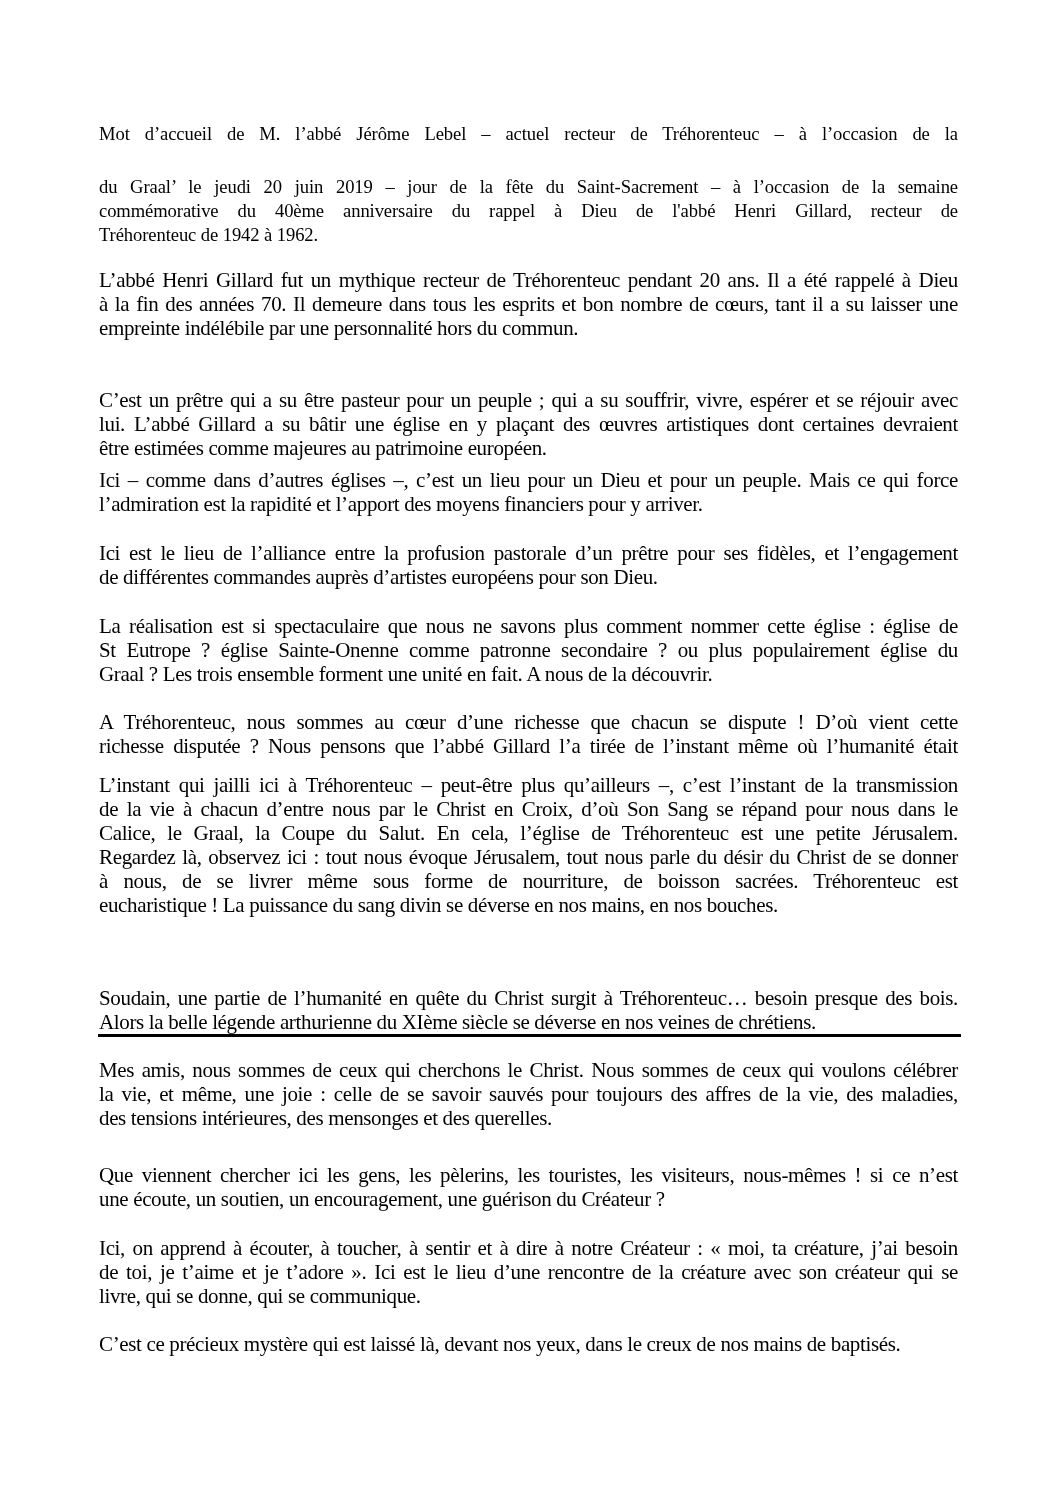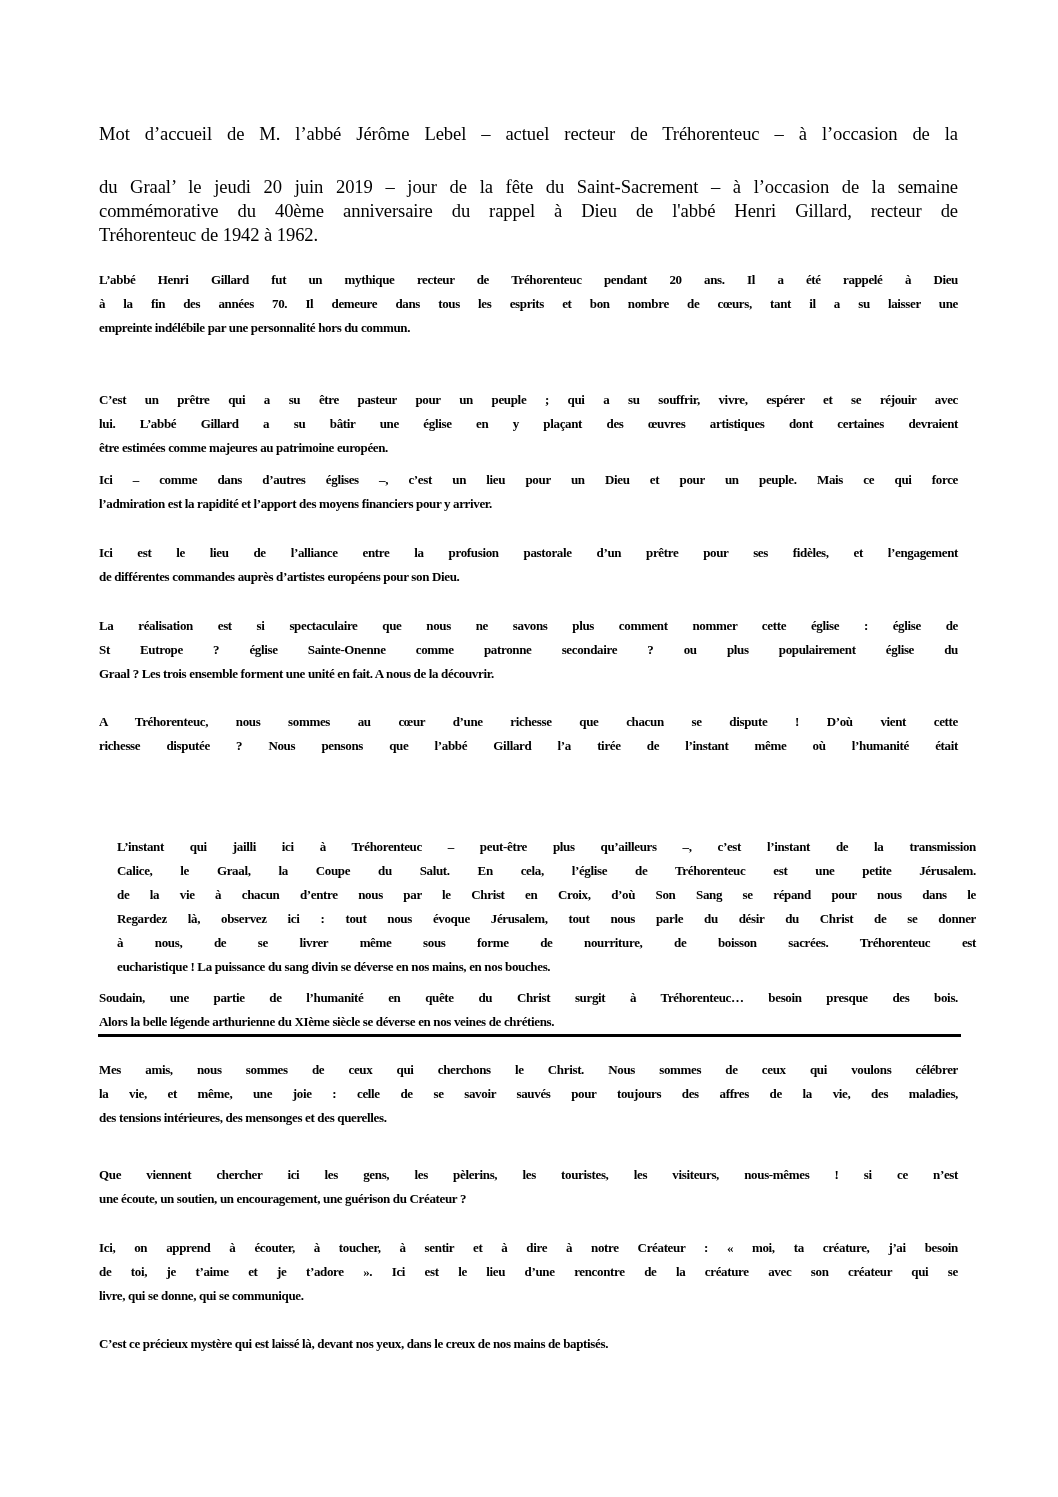--- a/index.html
+++ b/index.html
@@ -9,23 +9,22 @@
     font-family: "Liberation Serif", "DejaVu Serif", serif;
     color: #000;
   }
   .header {
     position: absolute; top: 122px; left: 0; width: 859px;
     font-weight: normal; font-size: 18.6px; line-height: 24px;
     letter-spacing: -0.1px;
   }
   .para {
     position: absolute; left: 0; width: 859px;
-    font-size: 13px; line-height: 24px;
+    font-size: 21px; line-height: 24px;
     letter-spacing: -0.35px;
-    font-weight: bold;
   }
   .line {
     display: block; text-align: justify; text-align-last: justify;
     white-space: nowrap; height: 24px;
   }
   .line.last { text-align-last: left; }
   .rule {
     position: absolute; left: 0; top: 1034px; width: 863px; height: 3px; background: #000;
   }
 </style>
@@ -67,24 +66,24 @@
     <div class="line" style="white-space: normal; overflow: visible;">La réalisation est si spectaculaire que nous ne savons plus comment nommer cette église : église de</div>
     <div class="line" style="white-space: normal; overflow: visible;">St Eutrope ? église Sainte-Onenne comme patronne secondaire ? ou plus populairement église du</div>
     <div class="line last" style="white-space: normal; overflow: visible;">Graal ? Les trois ensemble forment une unité en fait. A nous de la découvrir.</div>
   </div>
 
   <div class="para" style="top:710px;">
     <div class="line" style="white-space: normal; overflow: visible;">A Tréhorenteuc, nous sommes au cœur d’une richesse que chacun se dispute ! D’où vient cette</div>
     <div class="line" style="white-space: normal; overflow: visible;">richesse disputée ? Nous pensons que l’abbé Gillard l’a tirée de l’instant même où l’humanité était</div>
   </div>
 
-  <div class="para" style="top:835px;margin-left:18px;">
+  <div class="para" style="top:773px;">
     <div class="line" style="white-space: normal; overflow: visible;">L’instant qui jailli ici à Tréhorenteuc – peut-être plus qu’ailleurs –, c’est l’instant de la transmission</div>
+    <div class="line" style="white-space: normal; overflow: visible;">de la vie à chacun d’entre nous par le Christ en Croix, d’où Son Sang se répand pour nous dans le</div>
     <div class="line" style="white-space: normal; overflow: visible;">Calice, le Graal, la Coupe du Salut. En cela, l’église de Tréhorenteuc est une petite Jérusalem.</div>
-    <div class="line" style="white-space: normal; overflow: visible;">de la vie à chacun d’entre nous par le Christ en Croix, d’où Son Sang se répand pour nous dans le</div>
     <div class="line" style="white-space: normal; overflow: visible;">Regardez là, observez ici : tout nous évoque Jérusalem, tout nous parle du désir du Christ de se donner</div>
     <div class="line" style="white-space: normal; overflow: visible;">à nous, de se livrer même sous forme de nourriture, de boisson sacrées. Tréhorenteuc est</div>
     <div class="line last" style="white-space: normal; overflow: visible;">eucharistique ! La puissance du sang divin se déverse en nos mains, en nos bouches.</div>
   </div>
 
   <div class="para" style="top:986px;">
     <div class="line" style="white-space: normal; overflow: visible;">Soudain, une partie de l’humanité en quête du Christ surgit à Tréhorenteuc… besoin presque des bois.</div>
     <div class="line last" style="white-space: normal; overflow: visible;">Alors la belle légende arthurienne du XIème siècle se déverse en nos veines de chrétiens.</div>
   </div>
 

